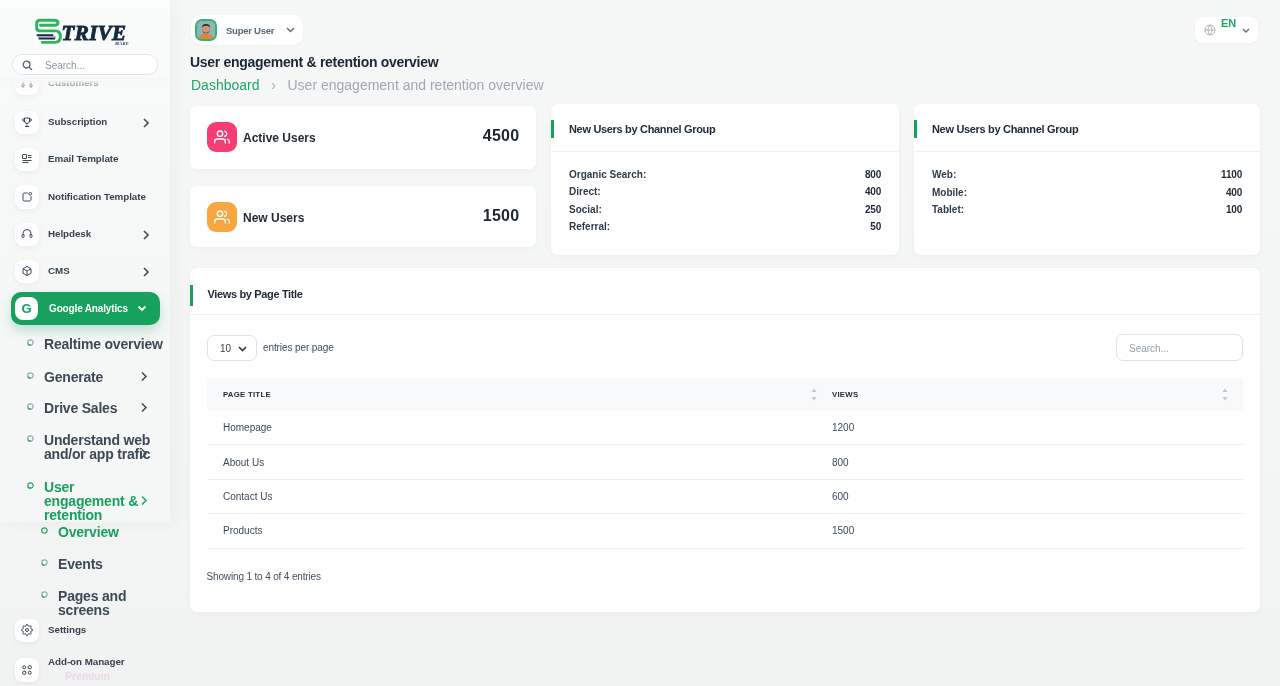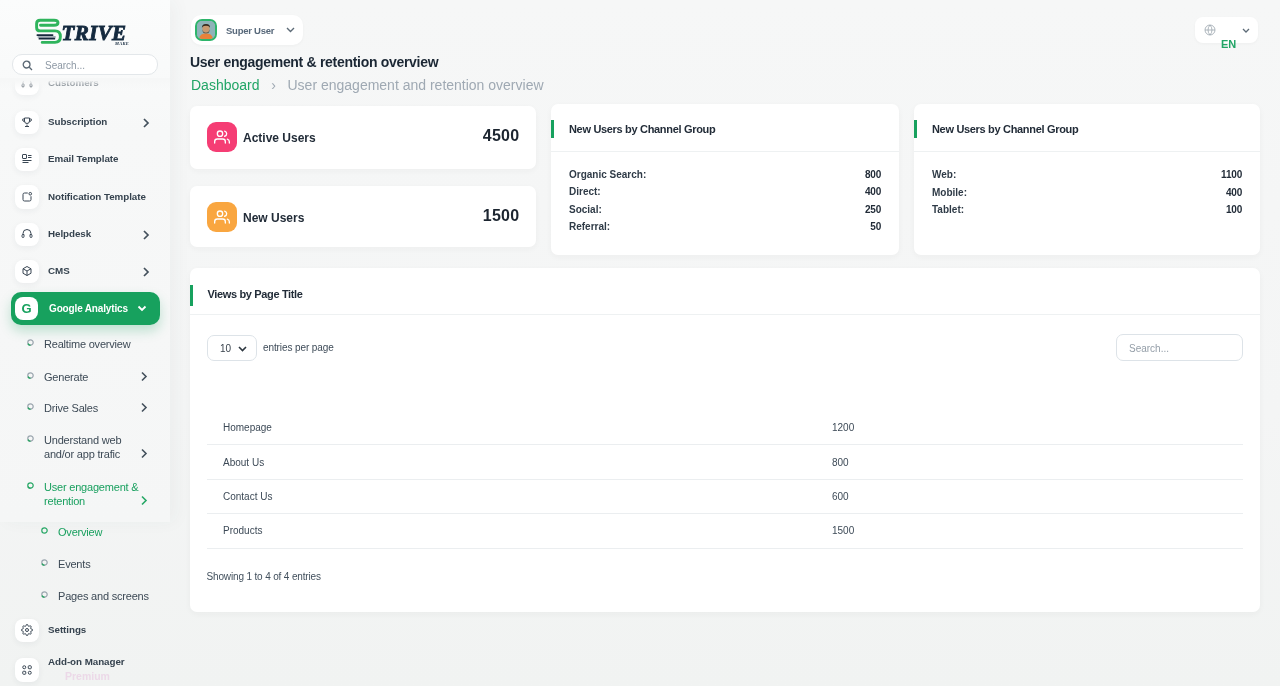--- a/index.html
+++ b/index.html
@@ -24,21 +24,21 @@
 }
 #search .ph { position:absolute; left:32px; top:4.5px; font-size:10px; color:#8d98a4; }
 .icbox {
   position:absolute; left:15px; width:23.5px; height:23.5px; background:#fff;
   border-radius:8px; box-shadow:0 2px 6px rgba(40,50,60,0.06);
   display:flex; align-items:center; justify-content:center;
 }
 .mitem { position:absolute; left:0; width:170px; }
 .mtxt { position:absolute; left:48px; font-size:9.8px; font-weight:700; color:#36434f; letter-spacing:-0.05px;}
 .chev { position:absolute; right:20px; color:#43505c; }
-.subtxt { position:absolute; font-size:11px; font-weight:400; color:#3d4a56; letter-spacing:-0.2px; line-height:14px;}
+.subtxt { position:absolute; font-size:14px; font-weight:700; color:#3d4a56; letter-spacing:-0.2px; line-height:14px;}
 .green { color:#19a05f !important; }
 svg.ico { display:block; }
 
 #ga-pill {
   position:absolute; left:11px; top:292px; width:149px; height:33px;
   background:#17a15e; border-radius:10px;
   box-shadow:0 6px 12px rgba(23,161,94,0.25);
 }
 #ga-pill .gbox {
   position:absolute; left:4px; top:5px; width:23px; height:23px; background:#fff; border-radius:8px;
@@ -296,21 +296,21 @@
   <svg class="abs" style="right:8px;top:12px;" width="9" height="6" viewBox="0 0 9 6" fill="none" stroke="#5d6b77" stroke-width="1.4">
       <path d="M1 1l3.5 3.5L8 1"></path>
     </svg>
 </div>
 
 <div id="enpill">
   <svg class="abs" style="left:9px;top:7px;" width="12" height="12" viewBox="0 0 24 24" fill="none" stroke="#9aa4ad" stroke-width="1.6">
       <circle cx="12" cy="12" r="10"></circle>
       <path d="M2 12h20M12 2a15.3 15.3 0 0 1 4 10 15.3 15.3 0 0 1-4 10 15.3 15.3 0 0 1-4-10 15.3 15.3 0 0 1 4-10z"></path>
     </svg>
-  <div class="abs" style="left:26px;top:21px;font-size:11px;font-weight:700;color:#21a566;">EN</div>
+  <div class="abs" style="left:26px;top:0;font-size:11px;font-weight:700;color:#21a566;">EN</div>
   <svg class="abs" style="right:8px;top:11px;" width="8" height="5" viewBox="0 0 8 5" fill="none" stroke="#5d6b77" stroke-width="1.3">
       <path d="M1 1l3 3 3-3"></path>
     </svg>
 </div>
 
 <h1>User engagement &amp; retention overview</h1>
 <div id="crumb"><span class="d">Dashboard</span>&nbsp;&nbsp;&nbsp;›&nbsp;&nbsp;&nbsp;<span>User engagement and retention overview</span></div>
 
 <div class="card statcard" style="left:190px;top:106px;width:346px;height:63px;">
   <div class="ic" style="background:#f53d74;">
@@ -383,20 +383,32 @@
   <div id="sel">
       <div class="t">10</div>
     <svg class="abs" style="right:9px;top:10px;" width="9" height="6" viewBox="0 0 9 6" fill="none" stroke="#2c363f" stroke-width="1.6">
         <path d="M1 1l3.5 3.5L8 1"></path>
       </svg>
   </div>
   <div id="epp">entries per page</div>
   <div id="tsearch">
       <div class="ph">Search...</div>
     </div>
+  <div id="thead">
+    <div class="c1">PAGE TITLE</div>
+      <div class="c2">VIEWS</div>
+    <svg class="sort" style="left:603px;" width="8" height="15" viewBox="0 0 8 15">
+        <path d="M4 1.5l2.6 3.6H1.4z" fill="#c3cad1"></path>
+        <path d="M4 13.5L1.4 9.9h5.2z" fill="#c3cad1"></path>
+      </svg>
+    <svg class="sort" style="left:1014px;" width="8" height="15" viewBox="0 0 8 15">
+        <path d="M4 1.5l2.6 3.6H1.4z" fill="#c3cad1"></path>
+        <path d="M4 13.5L1.4 9.9h5.2z" fill="#c3cad1"></path>
+      </svg>
+  </div>
   <div class="trow" style="top:143px;">
       <div class="a">Homepage</div>
       <div class="b">1200</div>
     </div>
   <div class="trow" style="top:177.5px;">
       <div class="a">About Us</div>
       <div class="b">800</div>
     </div>
   <div class="trow" style="top:212px;">
       <div class="a">Contact Us</div>

